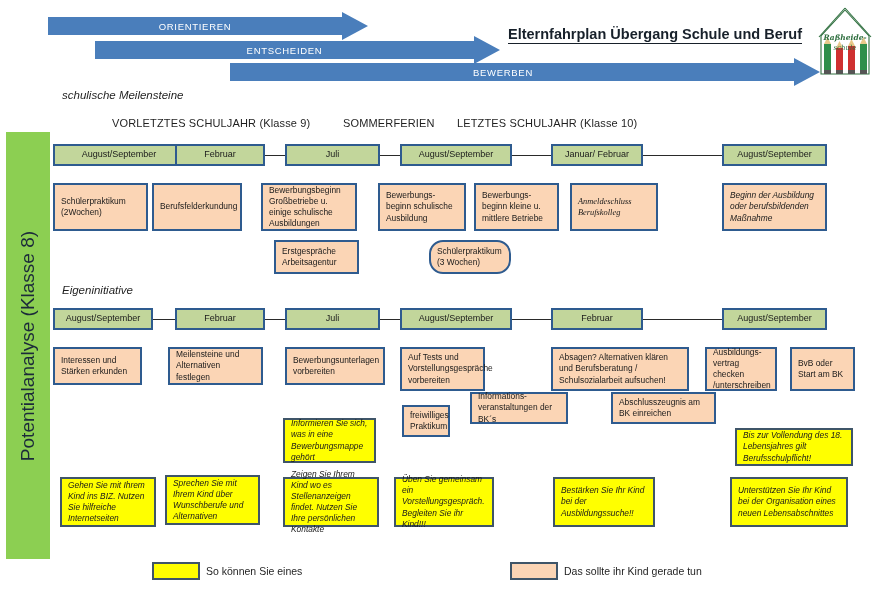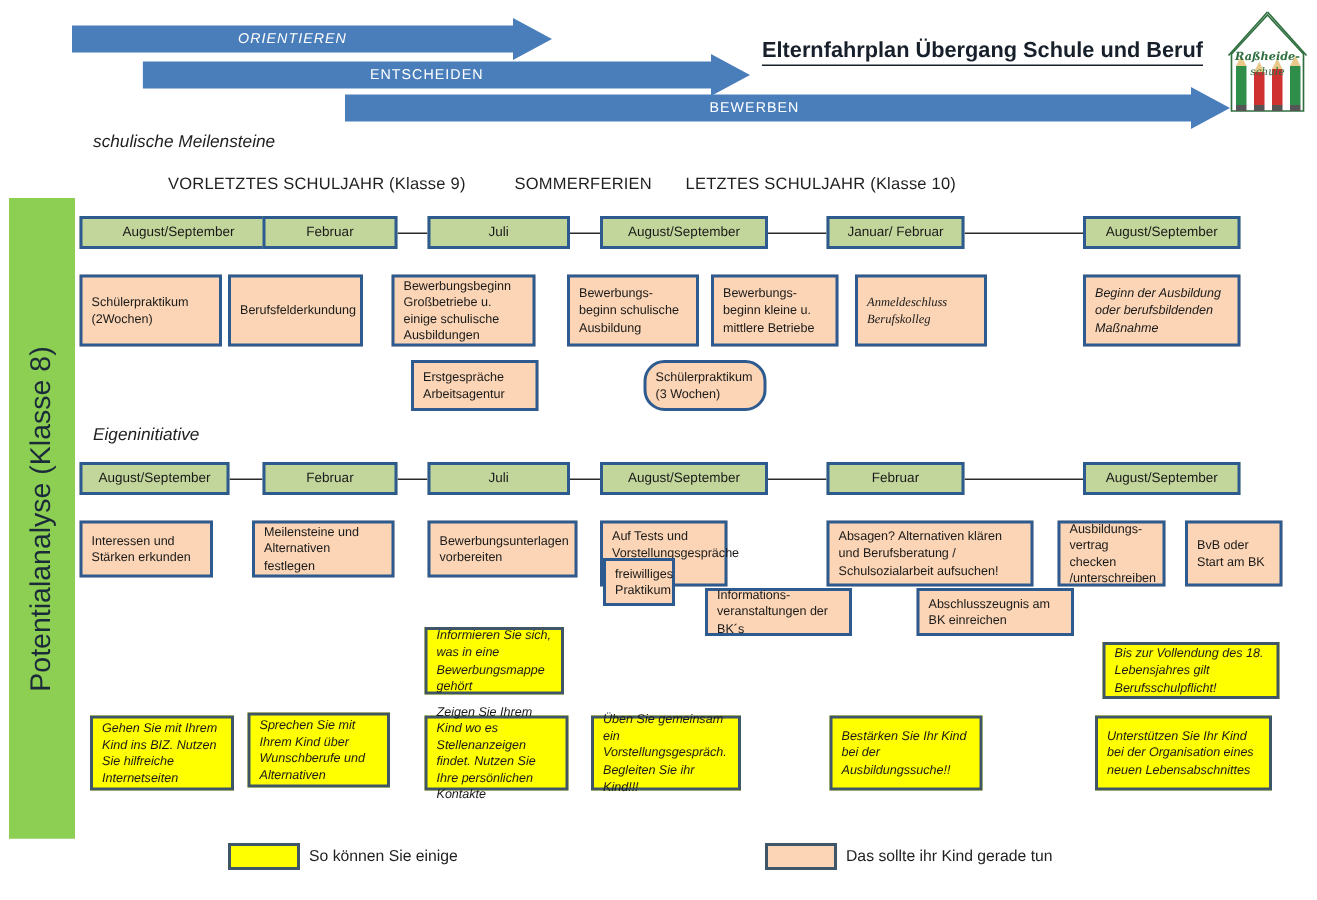--- a/index.html
+++ b/index.html
@@ -71,21 +71,21 @@
   .logo{position:absolute;}
 </style>
 </head>
 <body>
 
 <div id="page">
 
   <div id="arrow-layer">
       <div class="arrow" style="left:48px;top:12px;width:320px;height:28px;">
         <div class="arrow-shape" style="background:#4a7ebb;clip-path:polygon(0 18%,91.88% 18%,91.88% 0%,100% 50%,91.88% 100%,91.88% 82%,0 82%);"></div>
-        <div class="lbl" style="padding-right:26px;font-style:italic;">ORIENTIEREN</div>
+        <div class="lbl" style="padding-right:26px;">ORIENTIEREN</div>
       </div>
       <div class="arrow" style="left:95px;top:36px;width:405px;height:28px;">
         <div class="arrow-shape" style="background:#4a7ebb;clip-path:polygon(0 18%,93.58% 18%,93.58% 0%,100% 50%,93.58% 100%,93.58% 82%,0 82%);"></div>
         <div class="lbl" style="padding-right:26px;">ENTSCHEIDEN</div>
       </div>
       <div class="arrow" style="left:230px;top:58px;width:590px;height:28px;">
         <div class="arrow-shape" style="background:#4a7ebb;clip-path:polygon(0 18%,95.59% 18%,95.59% 0%,100% 50%,95.59% 100%,95.59% 82%,0 82%);"></div>
         <div class="lbl" style="padding-right:44px;">BEWERBEN</div>
       </div>
     </div>
@@ -176,34 +176,34 @@
       <div class="node green center" style="left:722px;top:308px;width:105px;height:22px;background:#c2d69b;">August/September</div>
     </div>
   <div id="own-node-layer">
       <div class="node orange" style="left:53px;top:347px;width:89px;height:38px;background:#fbd5b5;">Interessen und Stärken erkunden</div>
       <div class="node orange" style="left:168px;top:347px;width:95px;height:38px;background:#fbd5b5;">Meilensteine und Alternativen festlegen</div>
       <div class="node orange" style="left:285px;top:347px;width:100px;height:38px;background:#fbd5b5;">Bewerbungsunterlagen vorbereiten</div>
       <div class="node orange" style="left:400px;top:347px;width:85px;height:44px;background:#fbd5b5;">Auf Tests und Vorstellungsgespräche vorbereiten</div>
       <div class="node orange" style="left:551px;top:347px;width:138px;height:44px;background:#fbd5b5;">Absagen? Alternativen klären und Berufsberatung / Schulsozialarbeit aufsuchen!</div>
       <div class="node orange" style="left:705px;top:347px;width:72px;height:44px;background:#fbd5b5;">Ausbildungs- vertrag checken /unterschreiben</div>
       <div class="node orange" style="left:790px;top:347px;width:65px;height:44px;background:#fbd5b5;">BvB oder Start am BK</div>
-      <div class="node orange" style="left:402px;top:372px;width:48px;height:32px;background:#fbd5b5;">freiwilliges Praktikum</div>
+      <div class="node orange" style="left:402px;top:405px;width:48px;height:32px;background:#fbd5b5;">freiwilliges Praktikum</div>
       <div class="node orange" style="left:470px;top:392px;width:98px;height:32px;background:#fbd5b5;">Informations- veranstaltungen der BK´s</div>
       <div class="node orange" style="left:611px;top:392px;width:105px;height:32px;background:#fbd5b5;">Abschlusszeugnis am BK einreichen</div>
     </div>
   <div id="help-layer">
       <div class="node yellow" style="left:283px;top:418px;width:93px;height:45px;background:#ffff00;">Informieren Sie sich, was in eine Bewerbungsmappe gehört</div>
       <div class="node yellow" style="left:735px;top:428px;width:118px;height:38px;background:#ffff00;">Bis zur Vollendung des 18. Lebensjahres gilt Berufsschulpflicht!</div>
       <div class="node yellow" style="left:60px;top:477px;width:96px;height:50px;background:#ffff00;">Gehen Sie mit Ihrem Kind ins BIZ. Nutzen Sie hilfreiche Internetseiten</div>
       <div class="node yellow" style="left:165px;top:475px;width:95px;height:50px;background:#ffff00;">Sprechen Sie mit Ihrem Kind über Wunschberufe und Alternativen</div>
       <div class="node yellow" style="left:283px;top:477px;width:96px;height:50px;background:#ffff00;">Zeigen Sie Ihrem Kind wo es Stellenanzeigen findet. Nutzen Sie Ihre persönlichen Kontakte</div>
       <div class="node yellow" style="left:394px;top:477px;width:100px;height:50px;background:#ffff00;">Üben Sie gemeinsam ein Vorstellungsgespräch. Begleiten Sie ihr Kind!!!</div>
       <div class="node yellow" style="left:553px;top:477px;width:102px;height:50px;background:#ffff00;">Bestärken Sie Ihr Kind bei der Ausbildungssuche!!</div>
       <div class="node yellow" style="left:730px;top:477px;width:118px;height:50px;background:#ffff00;">Unterstützen Sie Ihr Kind bei der Organisation eines neuen Lebensabschnittes</div>
     </div>
   <div id="legend-layer">
       <div class="legend-swatch" style="left:152px;top:562px;width:48px;height:18px;background:#ffff00;"></div>
-      <div class="legend-label" style="left:206px;top:565px;">So können Sie einige</div>
+      <div class="legend-label" style="left:206px;top:565px;">So können Sie eines</div>
       <div class="legend-swatch" style="left:510px;top:562px;width:48px;height:18px;background:#fbd5b5;"></div>
       <div class="legend-label" style="left:564px;top:565px;">Das sollte ihr Kind gerade tun</div>
     </div>
 
 </div>
 
 </body></html>

